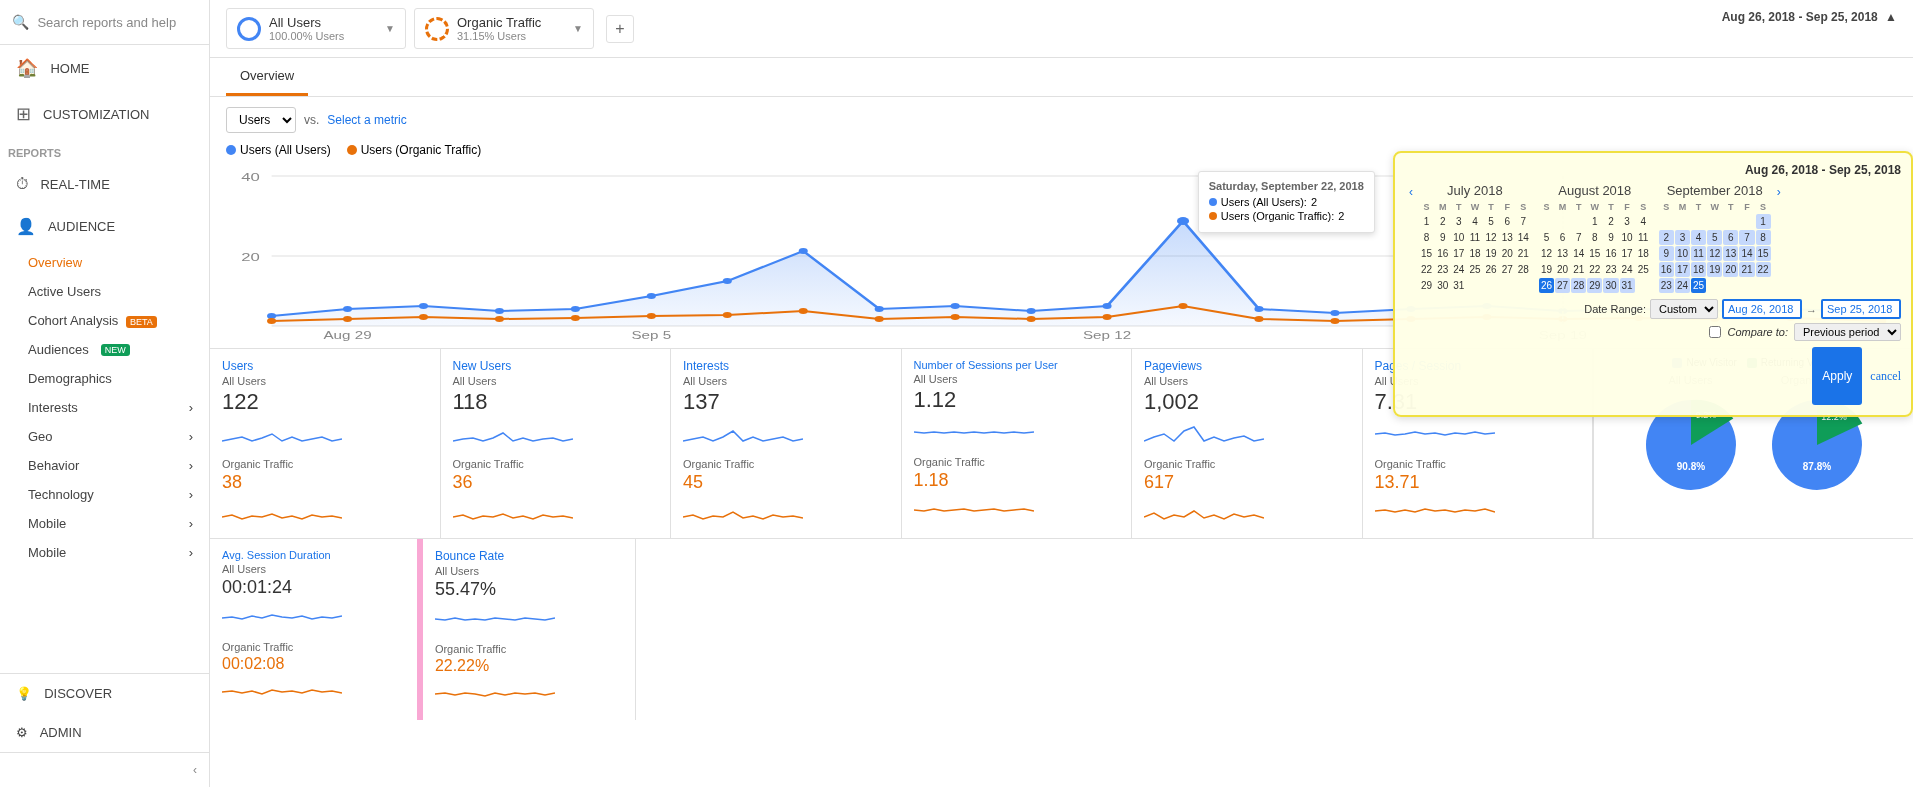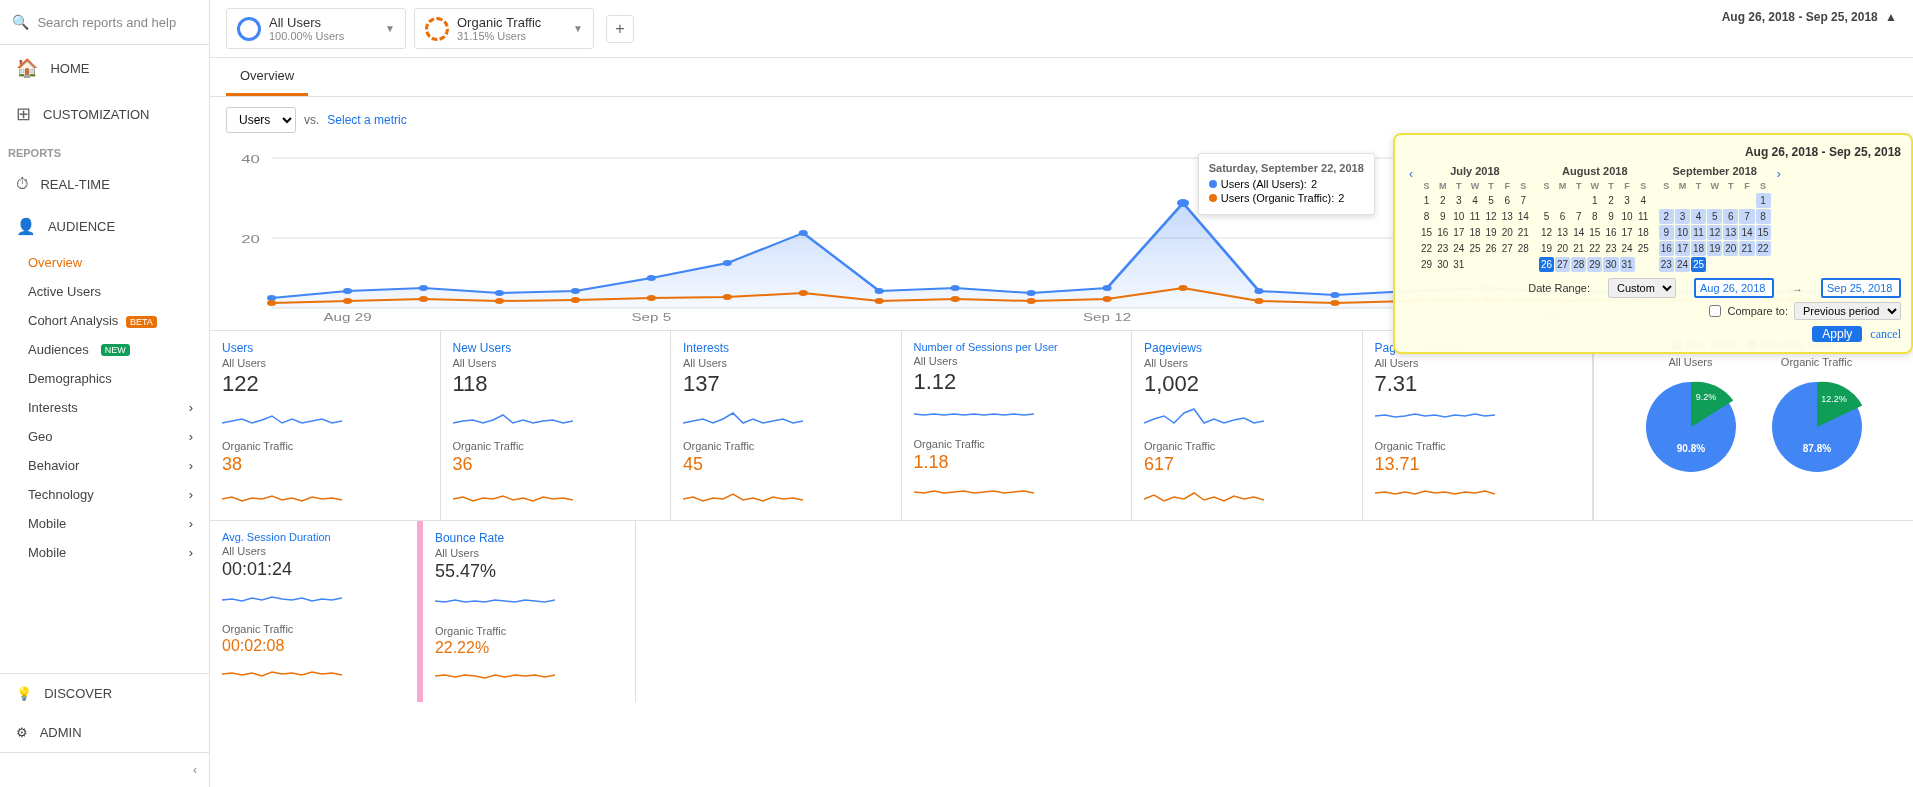--- a/index.html
+++ b/index.html
@@ -227,22 +227,22 @@
       cursor: pointer;
       color: #1a73e8;
       font-size: 12px;
       padding: 2px 4px;
     }
     .calendar-month {
       flex: 1;
     }
     .cal-month-header {
       text-align: center;
-      font-size: 11px;
-      font-weight: 700;
+      font-size: 13px;
+      font-weight: 400;
       color: #444;
       margin-bottom: 4px;
     }
     .cal-dow-row {
       display: grid;
       grid-template-columns: repeat(7, 1fr);
       gap: 1px;
       margin-bottom: 2px;
     }
     .cal-dow {
@@ -272,21 +272,21 @@
     }
     .cal-day.in-range {
       background: #c5d8fc;
       color: #333;
     }
 
     
     .date-picker-row {
       display: flex;
       align-items: center;
-      gap: 18px;
+      gap: 4px;
       margin-top: 6px;
       justify-content: flex-end;
     }
     .date-range-type {
       font-size: 11px;
       color: #333;
     }
     .date-picker-select {
       border: 1px solid #ccc;
       border-radius: 2px;
@@ -303,34 +303,34 @@
     }
     .date-sep { font-size: 11px; color: #666; }
     .compare-row {
       display: flex;
       align-items: center;
       gap: 6px;
       margin-top: 4px;
       justify-content: flex-end;
     }
     .compare-checkbox { width: 12px; height: 12px; }
-    .compare-label { font-size: 11px; color: #333; }
+    .compare-label { font-size: 11px; color: #333; font-style: italic; }
     .compare-select { border: 1px solid #ccc; font-size: 11px; padding: 1px 4px; border-radius: 2px; }
     .apply-row {
       display: flex;
       align-items: center;
       gap: 8px;
       margin-top: 6px;
       justify-content: flex-end;
     }
     .apply-btn {
       background: #1a73e8;
       color: #fff;
       border: none;
-      padding: 1px 10px;
+      padding: 22px 10px;
       border-radius: 3px;
       cursor: pointer;
       font-size: 12px;
     }
     .cancel-link { color: #1a73e8; font-size: 12px; cursor: pointer; text-decoration: none; font-family: Liberation Serif, serif; }
 
     
     .chart-tooltip {
       position: absolute;
       background: #fff;
@@ -516,20 +516,30 @@
   <div class="content-area">
 
     <div class="chart-controls">
       <select class="metric-select">
         <option>Users</option>
       </select>
       <span class="vs-label">vs.</span>
       <a class="select-metric">Select a metric</a>
     </div>
 
+    <div class="chart-legend">
+      <div class="legend-item">
+        <div class="legend-dot blue"></div>
+        <span>Users (All Users)</span>
+      </div>
+      <div class="legend-item">
+        <div class="legend-dot orange"></div>
+        <span>Users (Organic Traffic)</span>
+      </div>
+    </div>
 
     <div class="chart-area" style="position:relative;">
       <svg class="chart-svg" viewBox="0 0 1100 180" preserveAspectRatio="none">
 
         <text x="10" y="20" font-size="11" fill="#888">40</text>
         <text x="10" y="100" font-size="11" fill="#888">20</text>
 
         <line x1="30" y1="15" x2="1090" y2="15" stroke="#e0e0e0" stroke-width="1"></line>
         <line x1="30" y1="95" x2="1090" y2="95" stroke="#e0e0e0" stroke-width="1"></line>
         <line x1="30" y1="165" x2="1090" y2="165" stroke="#e0e0e0" stroke-width="1"></line>

